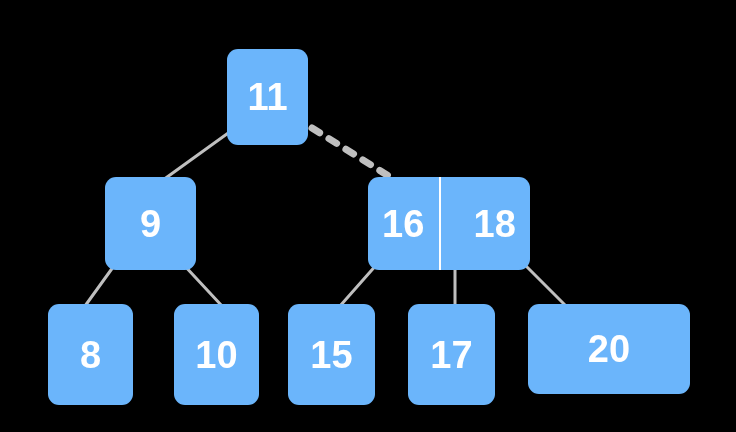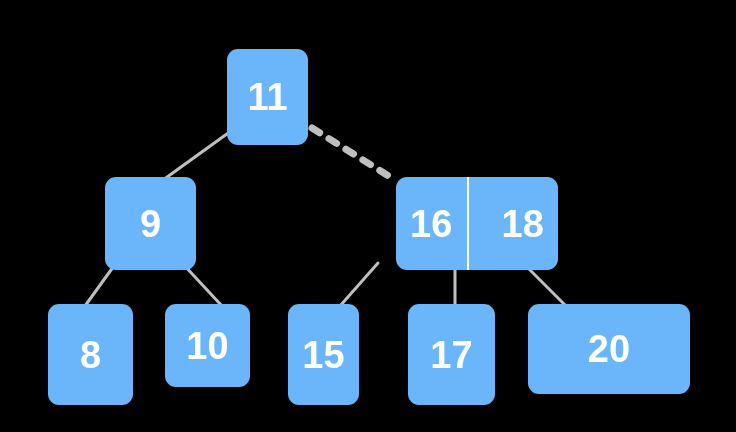--- a/index.html
+++ b/index.html
@@ -70,31 +70,31 @@
       <line x1="455" y1="266" x2="455" y2="306" stroke="#BFBFBF" stroke-width="3" stroke-linecap="round"></line>
       <line x1="523" y1="263" x2="566" y2="306" stroke="#BFBFBF" stroke-width="3" stroke-linecap="round"></line>
     </svg>
   <div id="node-layer">
       <div class="node" style="left: 227px; top: 49px; width: 81px; height: 96px;">
         <div class="cell">11</div>
       </div>
       <div class="node" style="left: 105px; top: 177px; width: 91px; height: 93px;">
         <div class="cell">9</div>
       </div>
-      <div class="node" style="left: 368px; top: 177px; width: 162px; height: 93px; margin-left: 28px;">
+      <div class="node" style="left: 368px; top: 177px; width: 162px; height: 93px;">
         <div class="cell">16</div>
         <div class="cell">18</div>
       </div>
       <div class="node" style="left: 48px; top: 304px; width: 85px; height: 101px;">
         <div class="cell">8</div>
       </div>
-      <div class="node" style="left: 165px; top: 304px; width: 85px; height: 83px;">
+      <div class="node" style="left: 174px; top: 304px; width: 85px; height: 101px;">
         <div class="cell">10</div>
       </div>
-      <div class="node" style="left: 288px; top: 304px; width: 71px; height: 101px;">
+      <div class="node" style="left: 288px; top: 304px; width: 87px; height: 101px;">
         <div class="cell">15</div>
       </div>
       <div class="node" style="left: 408px; top: 304px; width: 87px; height: 101px;">
         <div class="cell">17</div>
       </div>
       <div class="node" style="left: 528px; top: 304px; width: 162px; height: 90px;">
         <div class="cell">20</div>
       </div>
     </div>
 </div>

